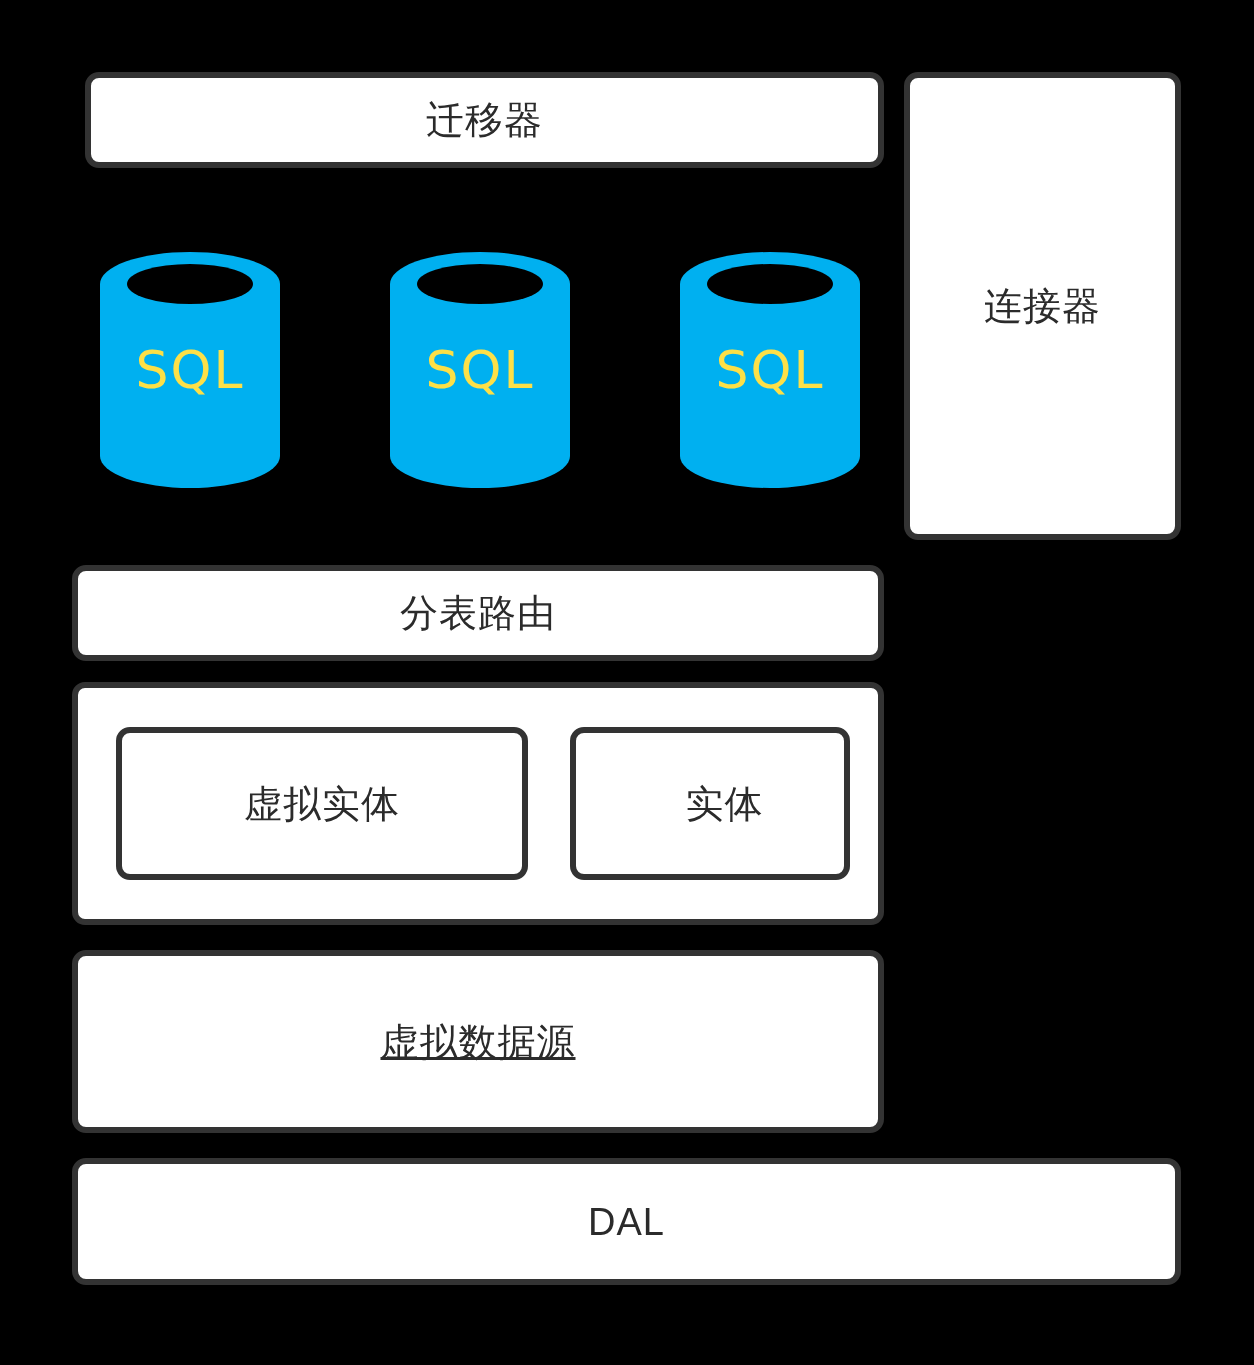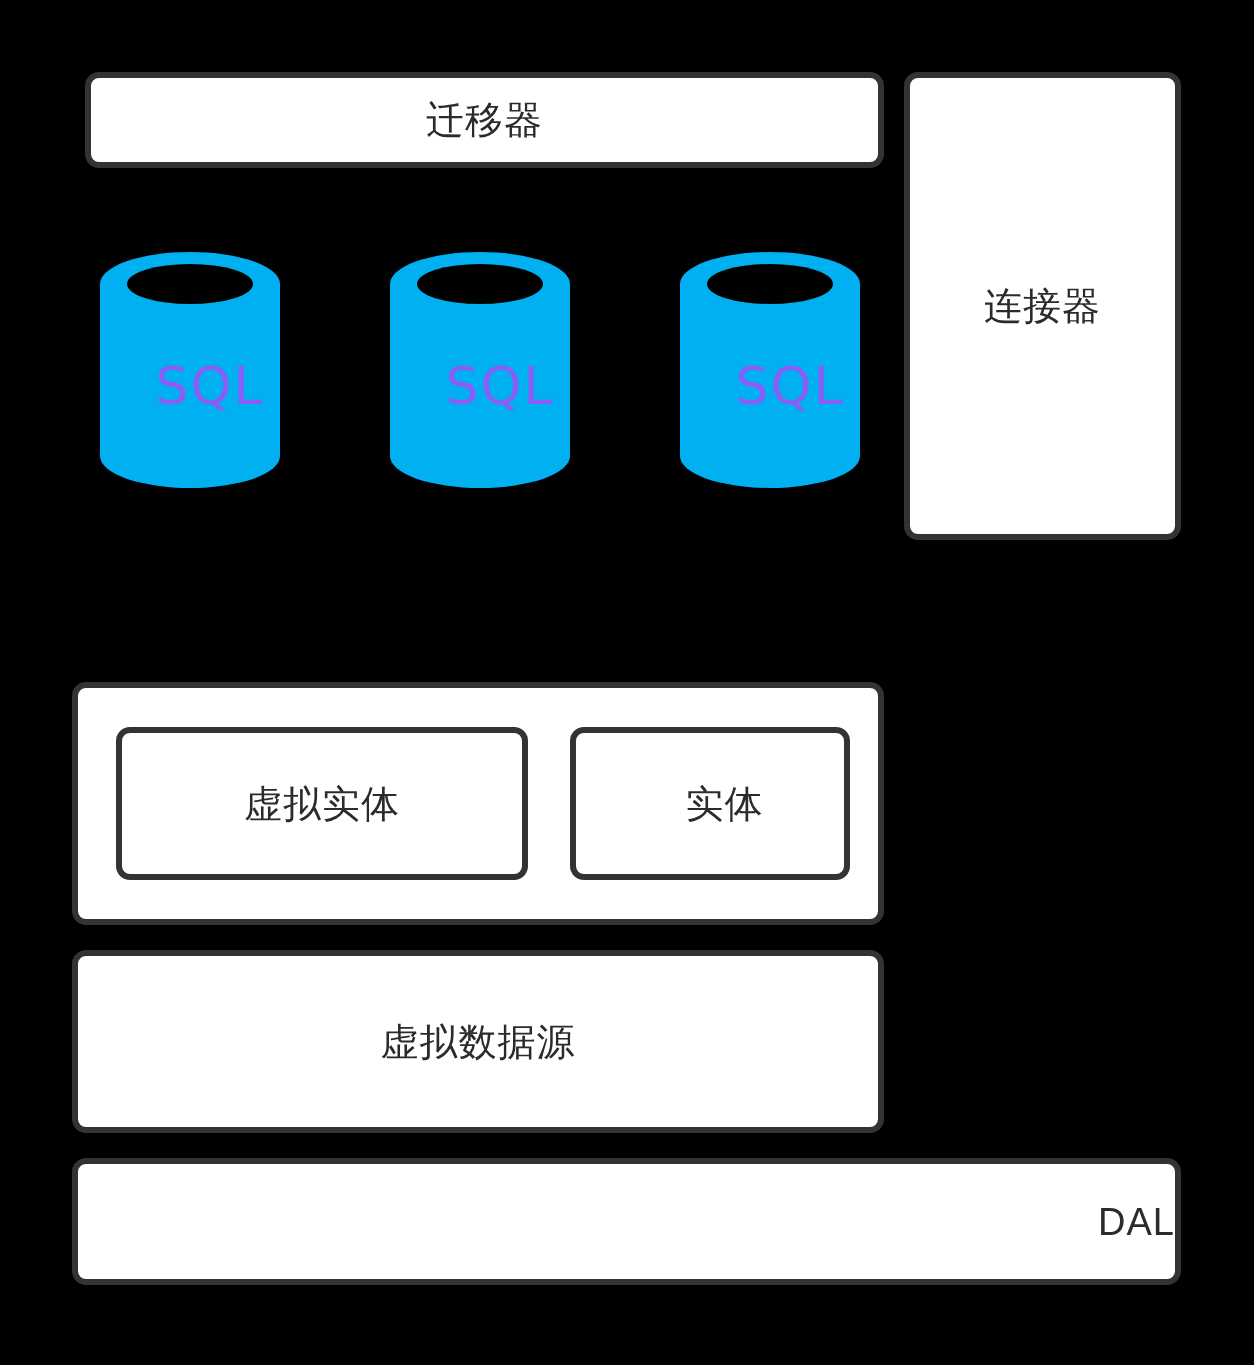--- a/index.html
+++ b/index.html
@@ -41,28 +41,29 @@
     text-align: center;
     white-space: nowrap;
   }
 
   
   .migrator      { left: 85px;  top: 72px;   width: 799px;  height: 96px;  }
   .connector     { left: 904px; top: 72px;   width: 277px;  height: 468px; }
   .shard-route   { left: 72px;  top: 565px;  width: 812px;  height: 96px;  }
   .entity-group  { left: 72px;  top: 682px;  width: 812px;  height: 243px; }
   .mapper        { left: 904px; top: 563px;  width: 277px;  height: 570px; }
-  .vdatasource   { left: 72px;  top: 950px;  width: 812px;  height: 183px; }
-  .dal           { left: 72px;  top: 1158px; width: 1109px; height: 127px; justify-content: flex-end; }
+  .vdatasource   { left: 72px;  top: 950px;  width: 812px;  height: 183px; text-decoration: underline; }
+  .dal           { left: 72px;  top: 1158px; width: 1109px; height: 127px; }
 
   
   .entity-group {
     justify-content: flex-start;
     align-items: center;
     padding: 0 0 0 38px;
+    border-radius: 13px;
   }
   .entity-box {
     position: relative;
     background: #ffffff;
     border: 6px solid #333333;
     border-radius: 14px;
     box-sizing: border-box;
     display: flex;
     align-items: center;
     justify-content: center;
@@ -87,33 +88,32 @@
     width: 180px;
     height: 236px;
   }
   .db-1 { left: 100px; }
   .db-2 { left: 390px; }
   .db-3 { left: 680px; }
   .db svg { display: block; width: 100%; height: 100%; }
   .db-text {
     position: absolute;
     left: 0;
-    top: 16px;
+    top: 0;
     width: 100%;
     height: 100%;
     display: flex;
     align-items: center;
     justify-content: center;
-    color: #8b5cf6;
+    color: #fde047;
     font-family: "DejaVu Sans", sans-serif;
     font-size: 52px;
     font-weight: 400;
     letter-spacing: 2px;
     pointer-events: none;
-    margin-left: 20px;
   }
 </style>
 </head>
 <body>
 
 <div id="diagram">
 
   <div class="panel migrator">
     <span class="label">迁移器</span>
   </div>
@@ -143,20 +143,23 @@
     <div class="db db-3">
       <svg viewBox="0 0 180 236" xmlns="http://www.w3.org/2000/svg">
         <path d="M0 32 A90 32 0 0 1 180 32 L180 204 A90 32 0 0 1 0 204 Z" fill="#00b0f0"></path>
         <ellipse cx="90" cy="32" rx="63" ry="20" fill="#000000"></ellipse>
       </svg>
       <span class="db-text">SQL</span>
     </div>
 
   </div>
 
+  <div class="panel shard-route">
+    <span class="label">分表路由</span>
+  </div>
 
   <div class="panel entity-group">
     <div class="entity-box entity-virtual">
       <span class="label">虚拟实体</span>
     </div>
     <div class="entity-box entity-plain">
       <span class="label">实体</span>
     </div>
   </div>
 

